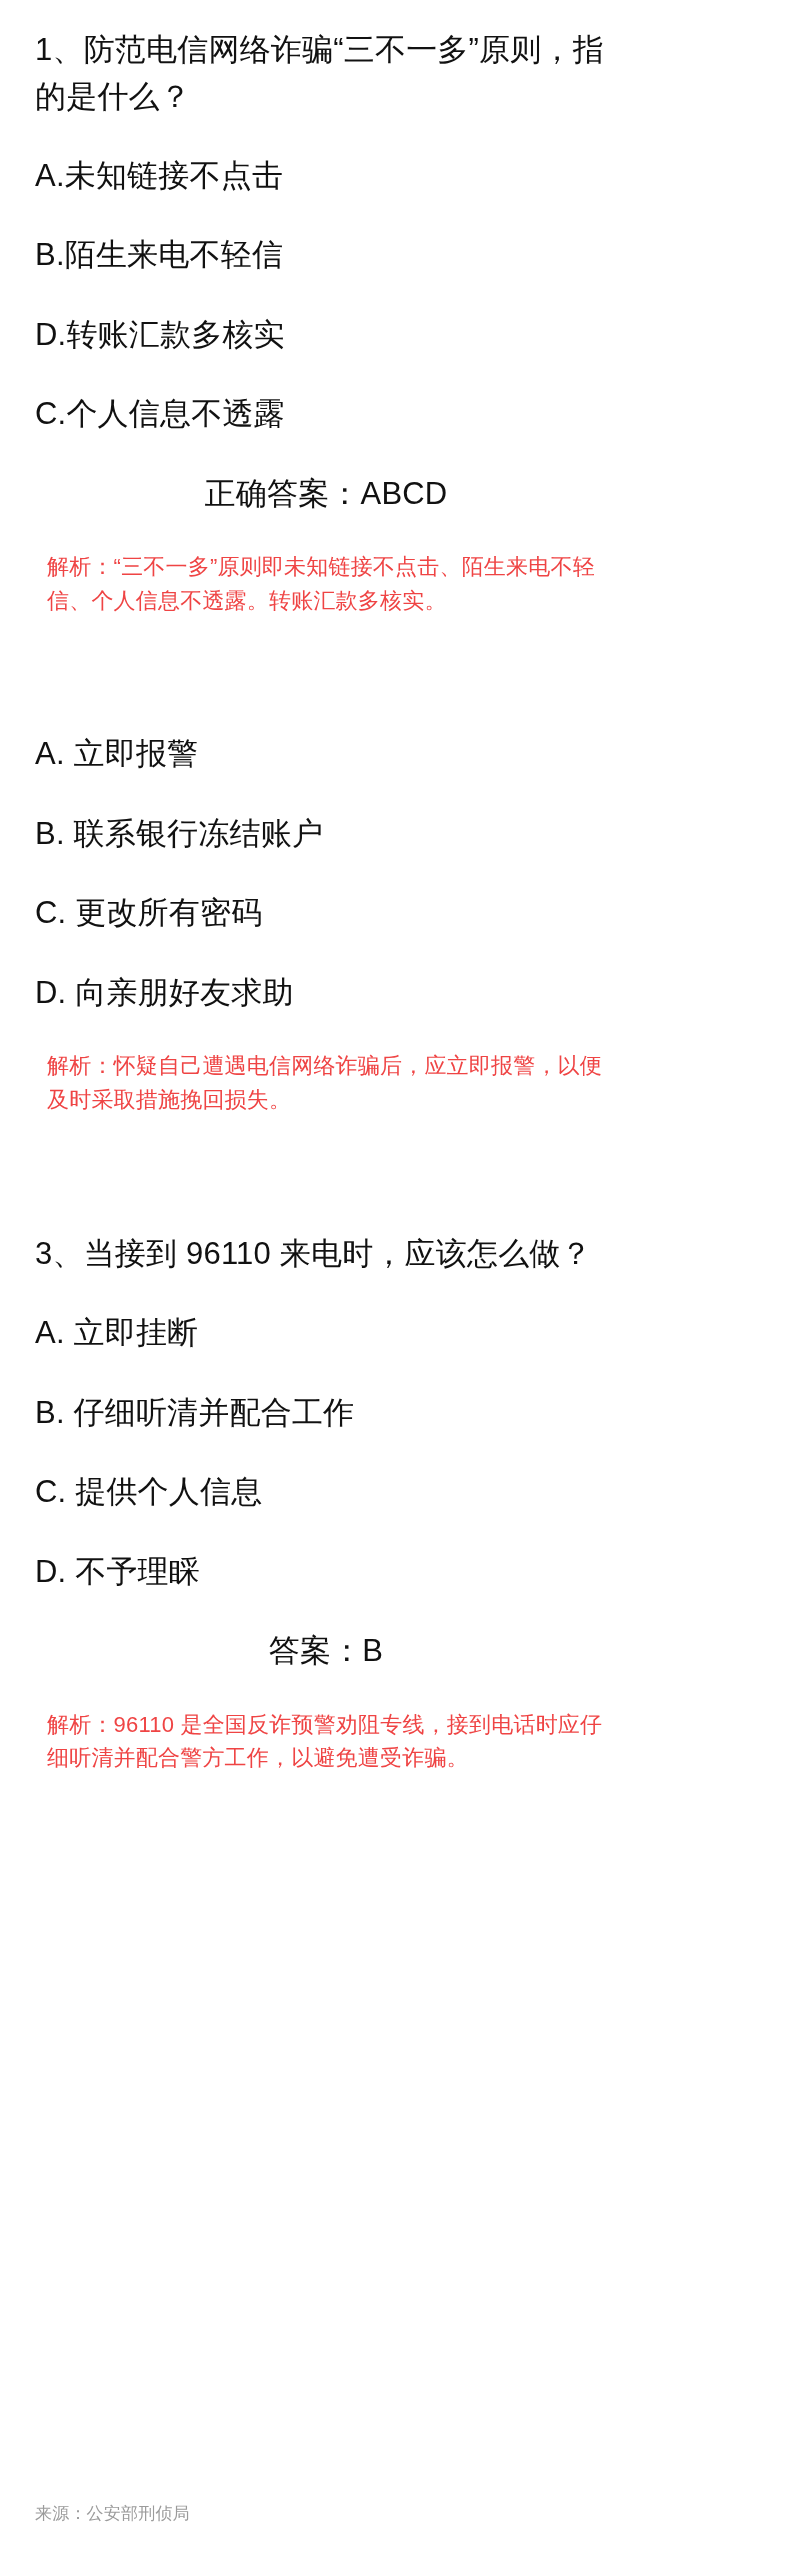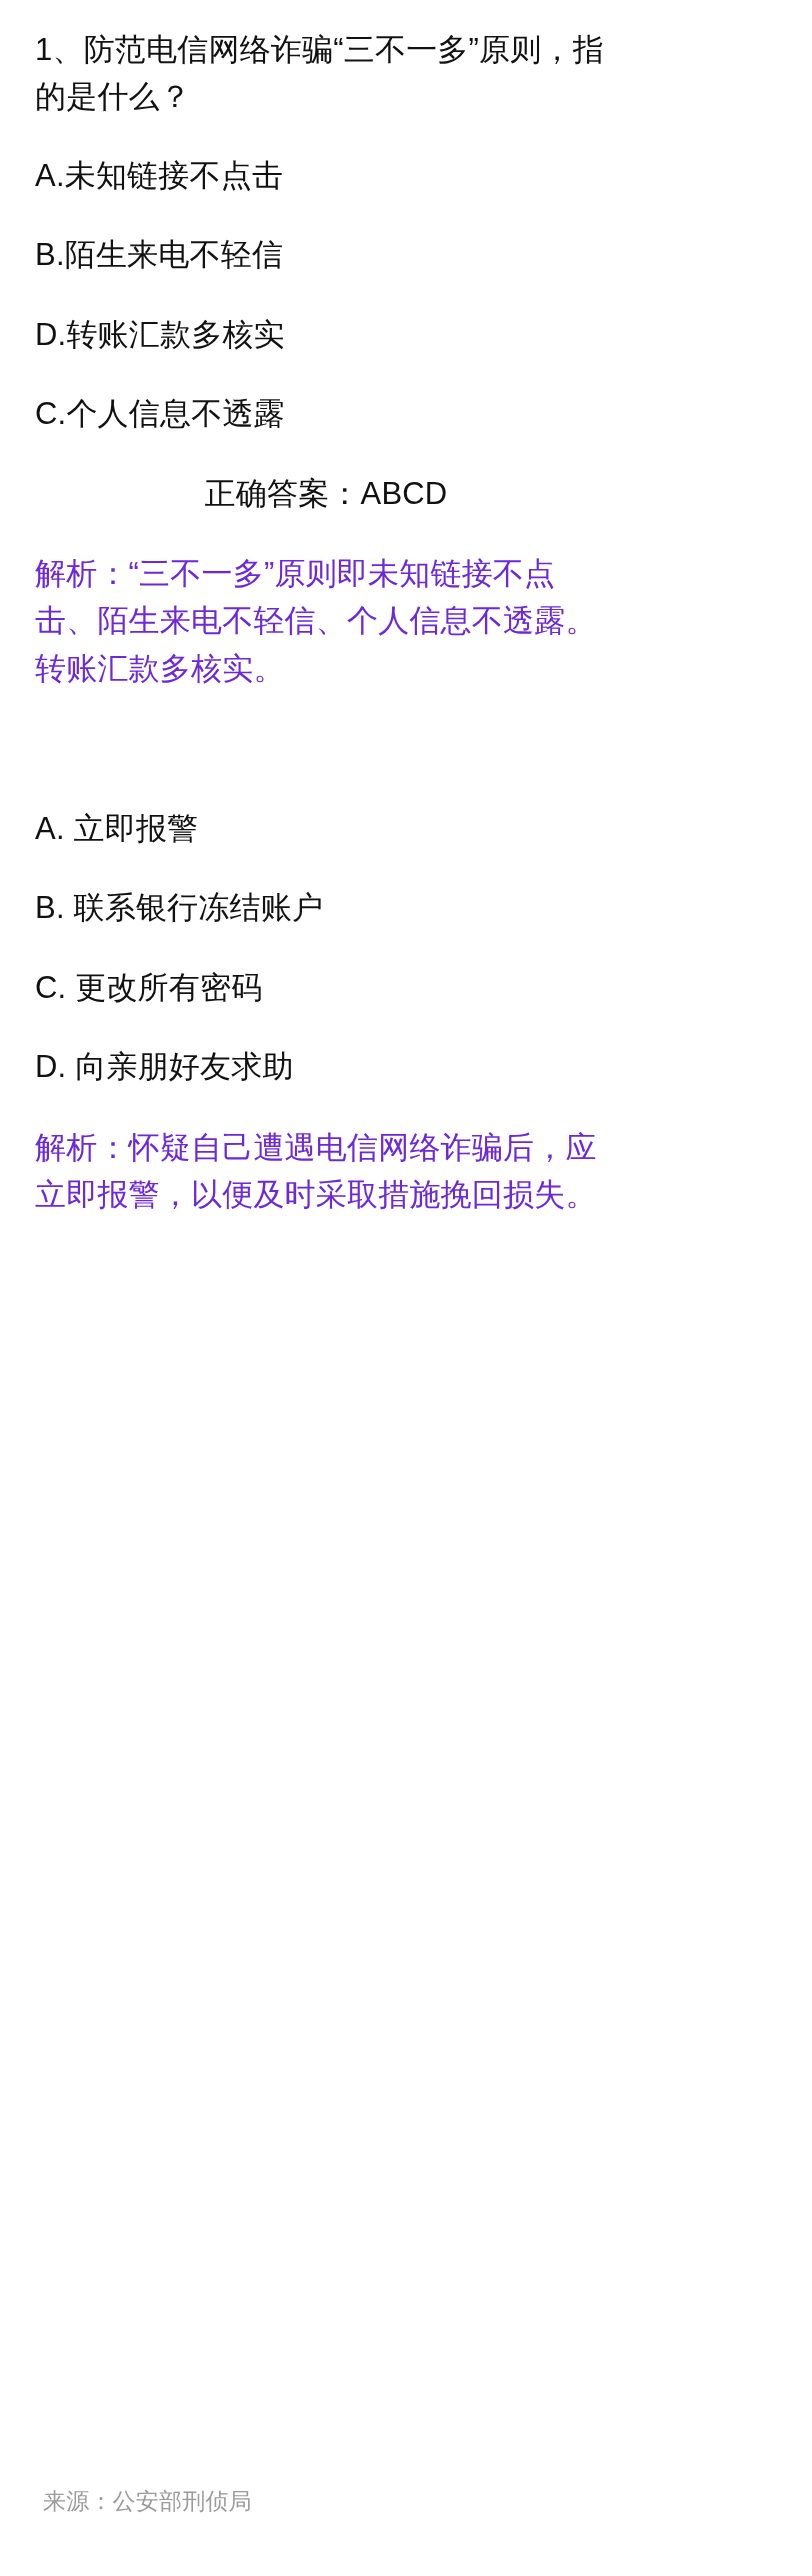--- a/index.html
+++ b/index.html
@@ -40,34 +40,34 @@
   }
   .q-answer {
     font-size: 31px;
     line-height: 1.5;
     color: #111111;
     margin: 0 0 33px 0;
     letter-spacing: 0.2px;
     text-align: center;
   }
   .q-explain {
-    font-size: 31px;
+    font-size: 22px;
     line-height: 1.52;
-    color: #6d28d9;
-    margin: 0 0 33px 0;
+    color: #ef4444;
+    margin: 0 0 33px 12px;
     letter-spacing: 0.2px;
   }
   .gap {
     height: 81px;
   }
   .source {
-    font-size: 23px;
+    font-size: 17px;
     line-height: 1.5;
     color: #9b9b9b;
-    margin: 8px;
+    margin: 0;
     letter-spacing: 0.2px;
     text-align: center;
   }
   .source-wrap {
     position: absolute;
     left: 35px;
     bottom: 50px;
   }
 </style>
 </head>
@@ -90,19 +90,28 @@
   <div class="q-block">
     <p class="q-option">A. 立即报警</p>
     <p class="q-option">B. 联系银行冻结账户</p>
     <p class="q-option">C. 更改所有密码</p>
     <p class="q-option">D. 向亲朋好友求助</p>
     <p class="q-explain">解析：怀疑自己遭遇电信网络诈骗后，应立即报警，以便及时采取措施挽回损失。</p>
   </div>
 
   <div class="gap"></div>
 
+  <div class="q-block">
+    <p class="q-title">3、当接到 96110 来电时，应该怎么做？</p>
+    <p class="q-option">A. 立即挂断</p>
+    <p class="q-option">B. 仔细听清并配合工作</p>
+    <p class="q-option">C. 提供个人信息</p>
+    <p class="q-option">D. 不予理睬</p>
+    <p class="q-answer">答案：B</p>
+    <p class="q-explain">解析：96110 是全国反诈预警劝阻专线，接到电话时应仔细听清并配合警方工作，以避免遭受诈骗。</p>
+  </div>
 
   <div class="source-wrap">
     <p class="source">来源：公安部刑侦局</p>
   </div>
 
 </div>
 
 
 </body></html>

